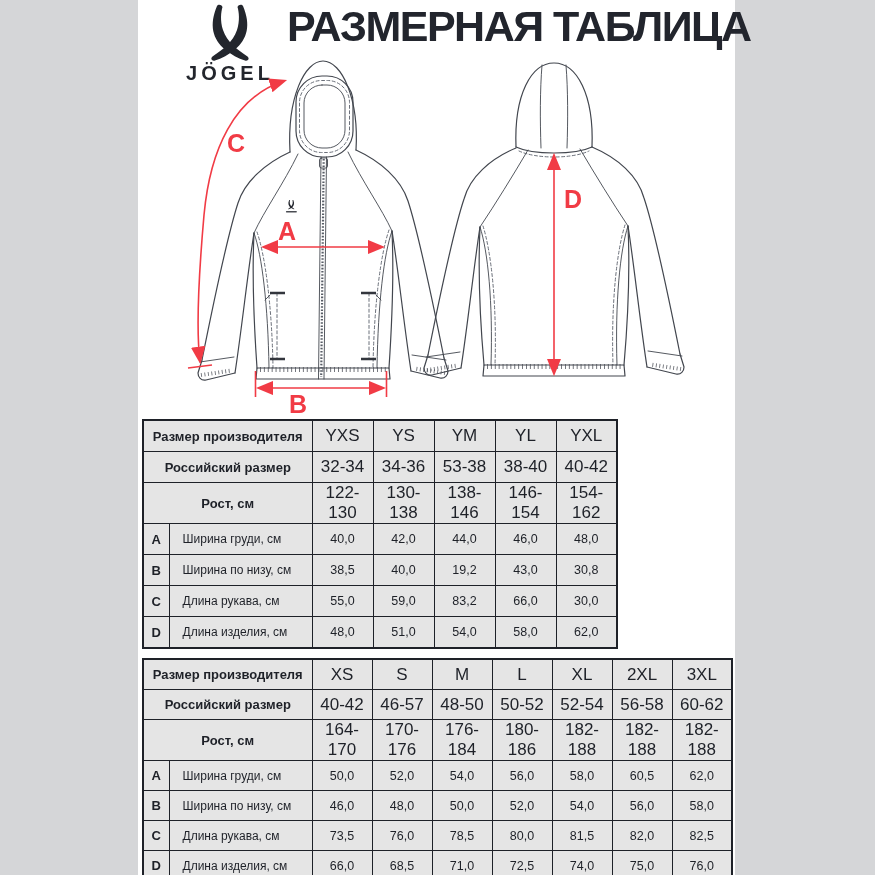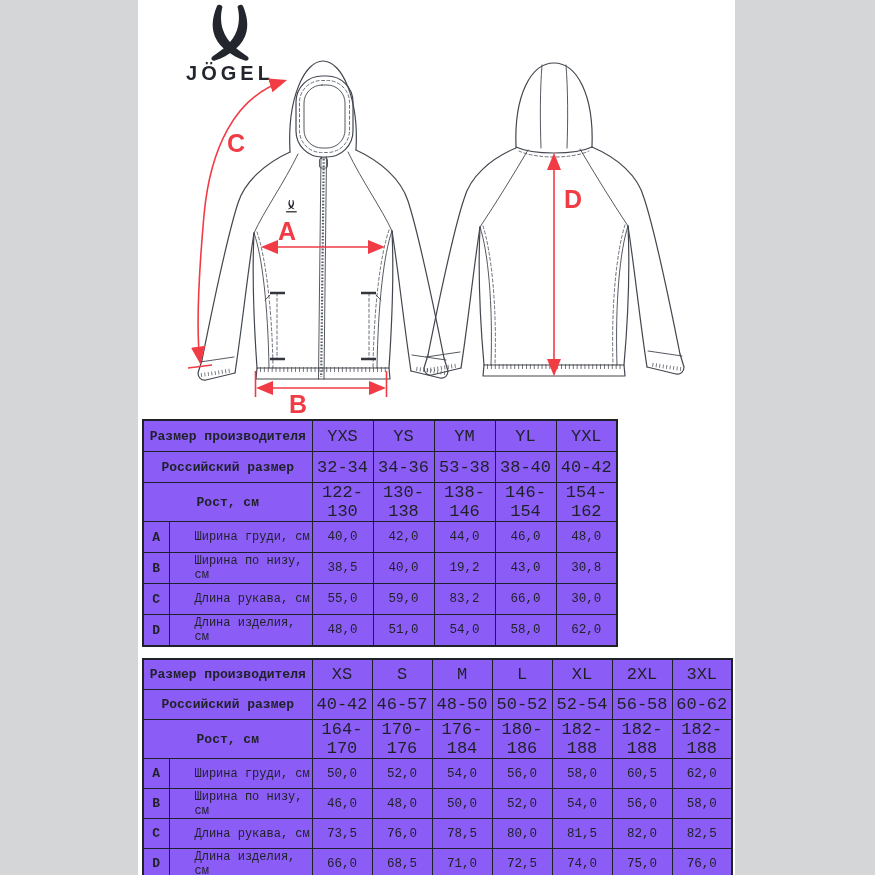--- a/index.html
+++ b/index.html
@@ -20,40 +20,39 @@
     position:absolute;left:149px;top:5px;
     font-size:43px;font-weight:bold;letter-spacing:-1.5px;
     color:#22252d;white-space:nowrap;line-height:1;
   }
   
   .drawings{position:absolute;left:0;top:55px;width:597px;height:362px;}
   
   table.size-table{
     position:absolute;left:4px;
     border-collapse:collapse;
-    background:#8b5cf6;
+    background:#e5e5e5;
     table-layout:fixed;
     border:2.5px solid #1e2128;
-    font-family:Liberation Mono, monospace;
   }
   #table-youth{top:419px;width:474px;}
   #table-adult{top:658px;width:589px;}
   .size-table th,.size-table td{
     border:1.5px solid #1e2128;
     text-align:center;vertical-align:middle;
     padding:0;
     font-size:12.5px;
     color:#1e2128;
   }
   #table-youth th,#table-youth td{height:30px;}
   #table-adult th,#table-adult td{height:29px;}
   .size-table th.lbl{font-weight:bold;font-size:13px;}
   .size-table th.val{font-weight:normal;font-size:17px;}
   .size-table td.ltr{font-weight:bold;font-size:13px;}
-  .size-table td.mlbl{text-align:left;padding-left:25px;font-size:12px;}
+  .size-table td.mlbl{text-align:left;padding-left:13px;font-size:12px;}
   .size-table td.mval{font-size:12.5px;}
   .c-ltr{width:26px;}
   .c-lbl{width:143px;}
   .c-val5{width:61px;}
   .c-val7{width:60px;}
   
   .ln{fill:none;stroke:#42464e;stroke-width:1.2;stroke-linecap:round;stroke-linejoin:round;}
   .lnt{fill:none;stroke:#42464e;stroke-width:0.9;stroke-linecap:round;}
   .dsh{fill:none;stroke:#6b707a;stroke-width:1;stroke-dasharray:3 2.4;stroke-linecap:round;}
   .hatch{fill:none;stroke:#4a4e56;stroke-width:5;stroke-dasharray:0.9 3;opacity:.85;}
@@ -69,20 +68,21 @@
 <div class="page">
 
   <svg class="logo" viewBox="0 0 122 80">
     <g>
       <path class="mark" d="M49,2 C41,21 44.5,35 57,45.5 C63,50.5 70.5,54.5 77,56.5 C80,57.5 82,54.5 79.5,52.5 C69,45.5 59,38 55,26 C52,17 53,8 54.5,3 C53.5,0.2 50,0 49,2 Z"></path>
       <path class="mark" d="M75,2 C83,21 79.5,35 67,45.5 C61,50.5 53.5,54.5 47,56.5 C44,57.5 42,54.5 44.5,52.5 C55,45.5 65,38 69,26 C72,17 71,8 69.5,3 C70.5,0.2 74,0 75,2 Z"></path>
     </g>
     <text class="wordmark" x="62" y="76" text-anchor="middle">JÖGEL</text>
   </svg>
 
+  <div class="page-title">РАЗМЕРНАЯ ТАБЛИЦА</div>
 
   <svg class="drawings" viewBox="0 0 597 362">
     <defs>
       <marker id="ah" orient="auto-start-reverse" markerWidth="11" markerHeight="9" refX="9" refY="4.5">
         <path d="M0,0 L11,4.5 L0,9 Z" fill="#f13b45"></path>
       </marker>
     </defs>
 
     <g>
 

